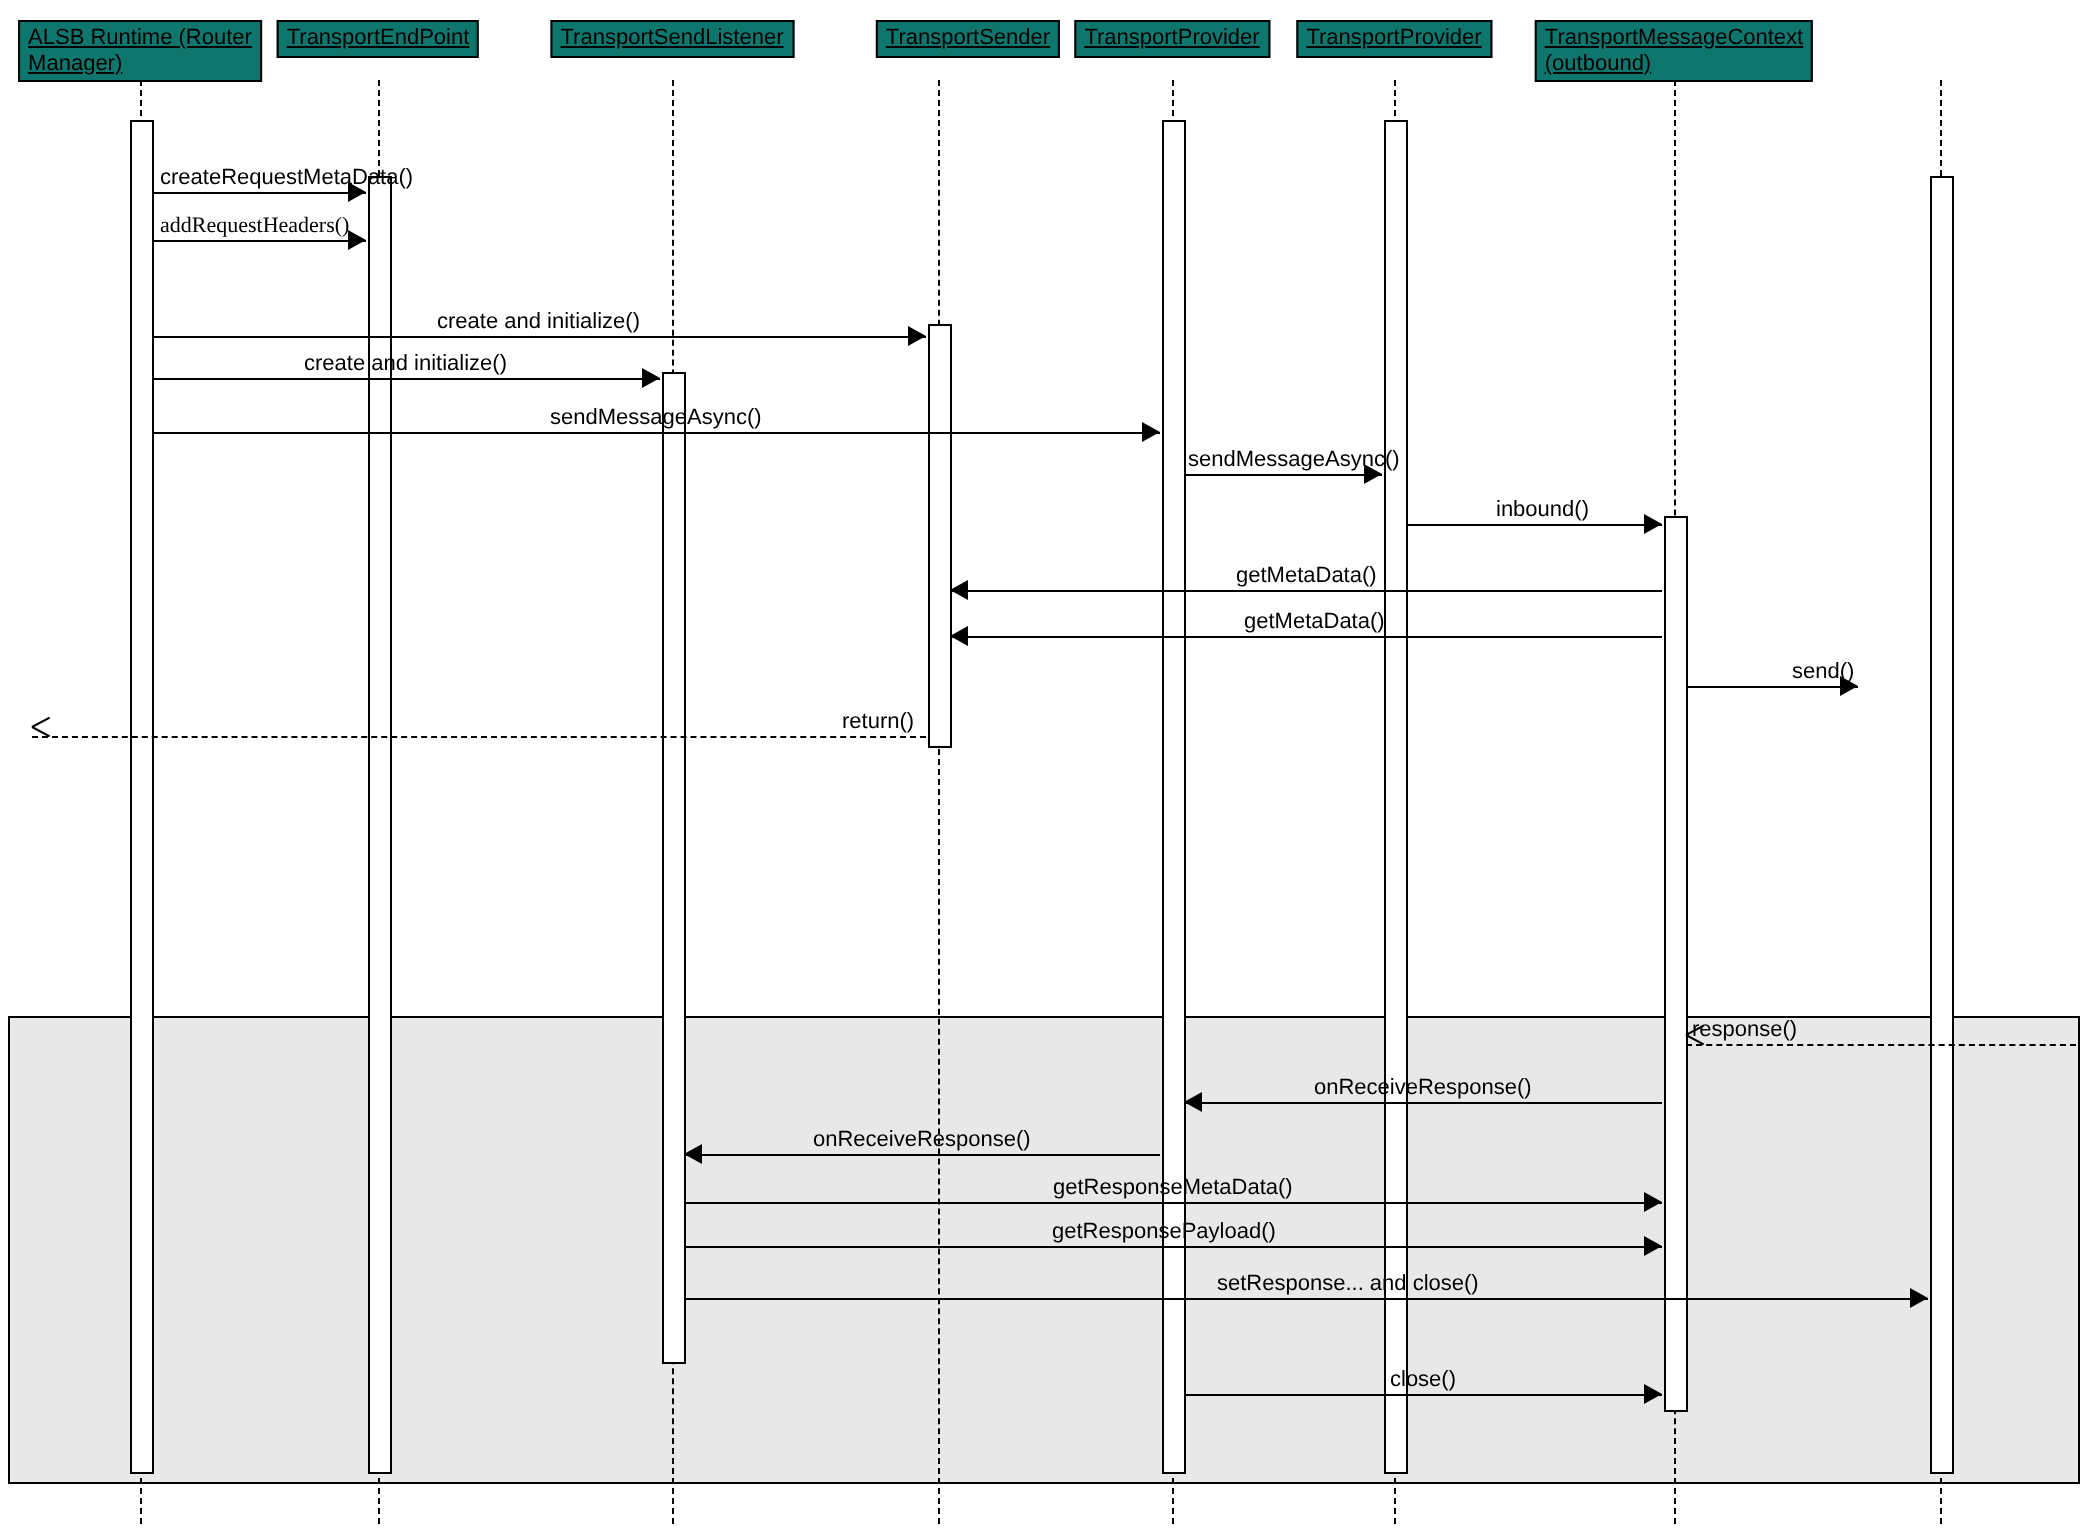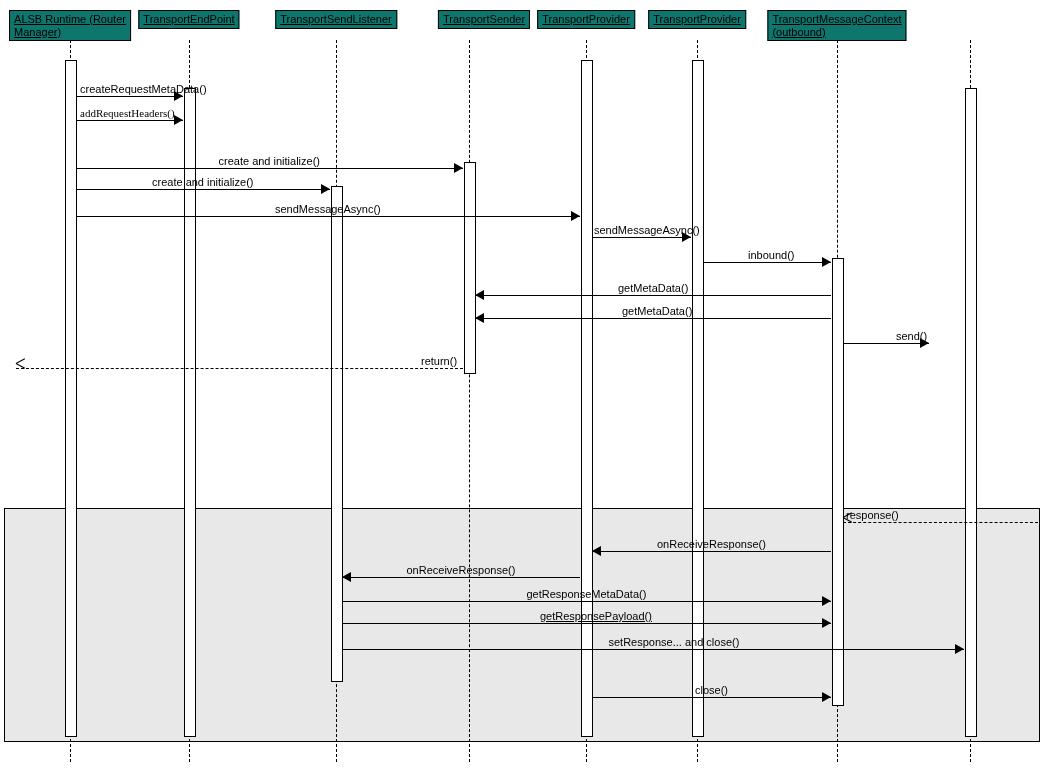--- a/index.html
+++ b/index.html
@@ -173,20 +173,20 @@
     <div class="arrow-head ah-left-closed" style="left: 592px; top: 546px;"></div>
     <div class="msg-label" style="top: 551px; left: 657px;">onReceiveResponse()</div>
     <div class="msg-line" style="left: 342px; top: 577px; width: 238px;"></div>
     <div class="arrow-head ah-left-closed" style="left: 342px; top: 572px;"></div>
     <div class="msg-label" style="top: 577px; left: 406.5px;">onReceiveResponse()</div>
     <div class="msg-line" style="left: 342px; top: 601px; width: 489px;"></div>
     <div class="arrow-head ah-right-closed" style="left: 822px; top: 596px;"></div>
     <div class="msg-label" style="top: 601px; left: 526.5px;">getResponseMetaData()</div>
     <div class="msg-line" style="left: 342px; top: 623px; width: 489px;"></div>
     <div class="arrow-head ah-right-closed" style="left: 822px; top: 618px;"></div>
-    <div class="msg-label" style="top: 623px; left: 540px; text-decoration: underline;">getResponsePayload()</div>
+    <div class="msg-label" style="top: 623px; left: 526px;">getResponsePayload()</div>
     <div class="msg-line" style="left: 342px; top: 649px; width: 622px;"></div>
     <div class="arrow-head ah-right-closed" style="left: 955px; top: 644px;"></div>
     <div class="msg-label" style="top: 649px; left: 587.5px; margin-left: 21px;">setResponse... and close()</div>
     <div class="msg-line" style="left: 592px; top: 697px; width: 239px;"></div>
     <div class="arrow-head ah-right-closed" style="left: 822px; top: 692px;"></div>
     <div class="msg-label" style="top: 697px; left: 695px;">close()</div>
   </div>
 
 </body></html>

